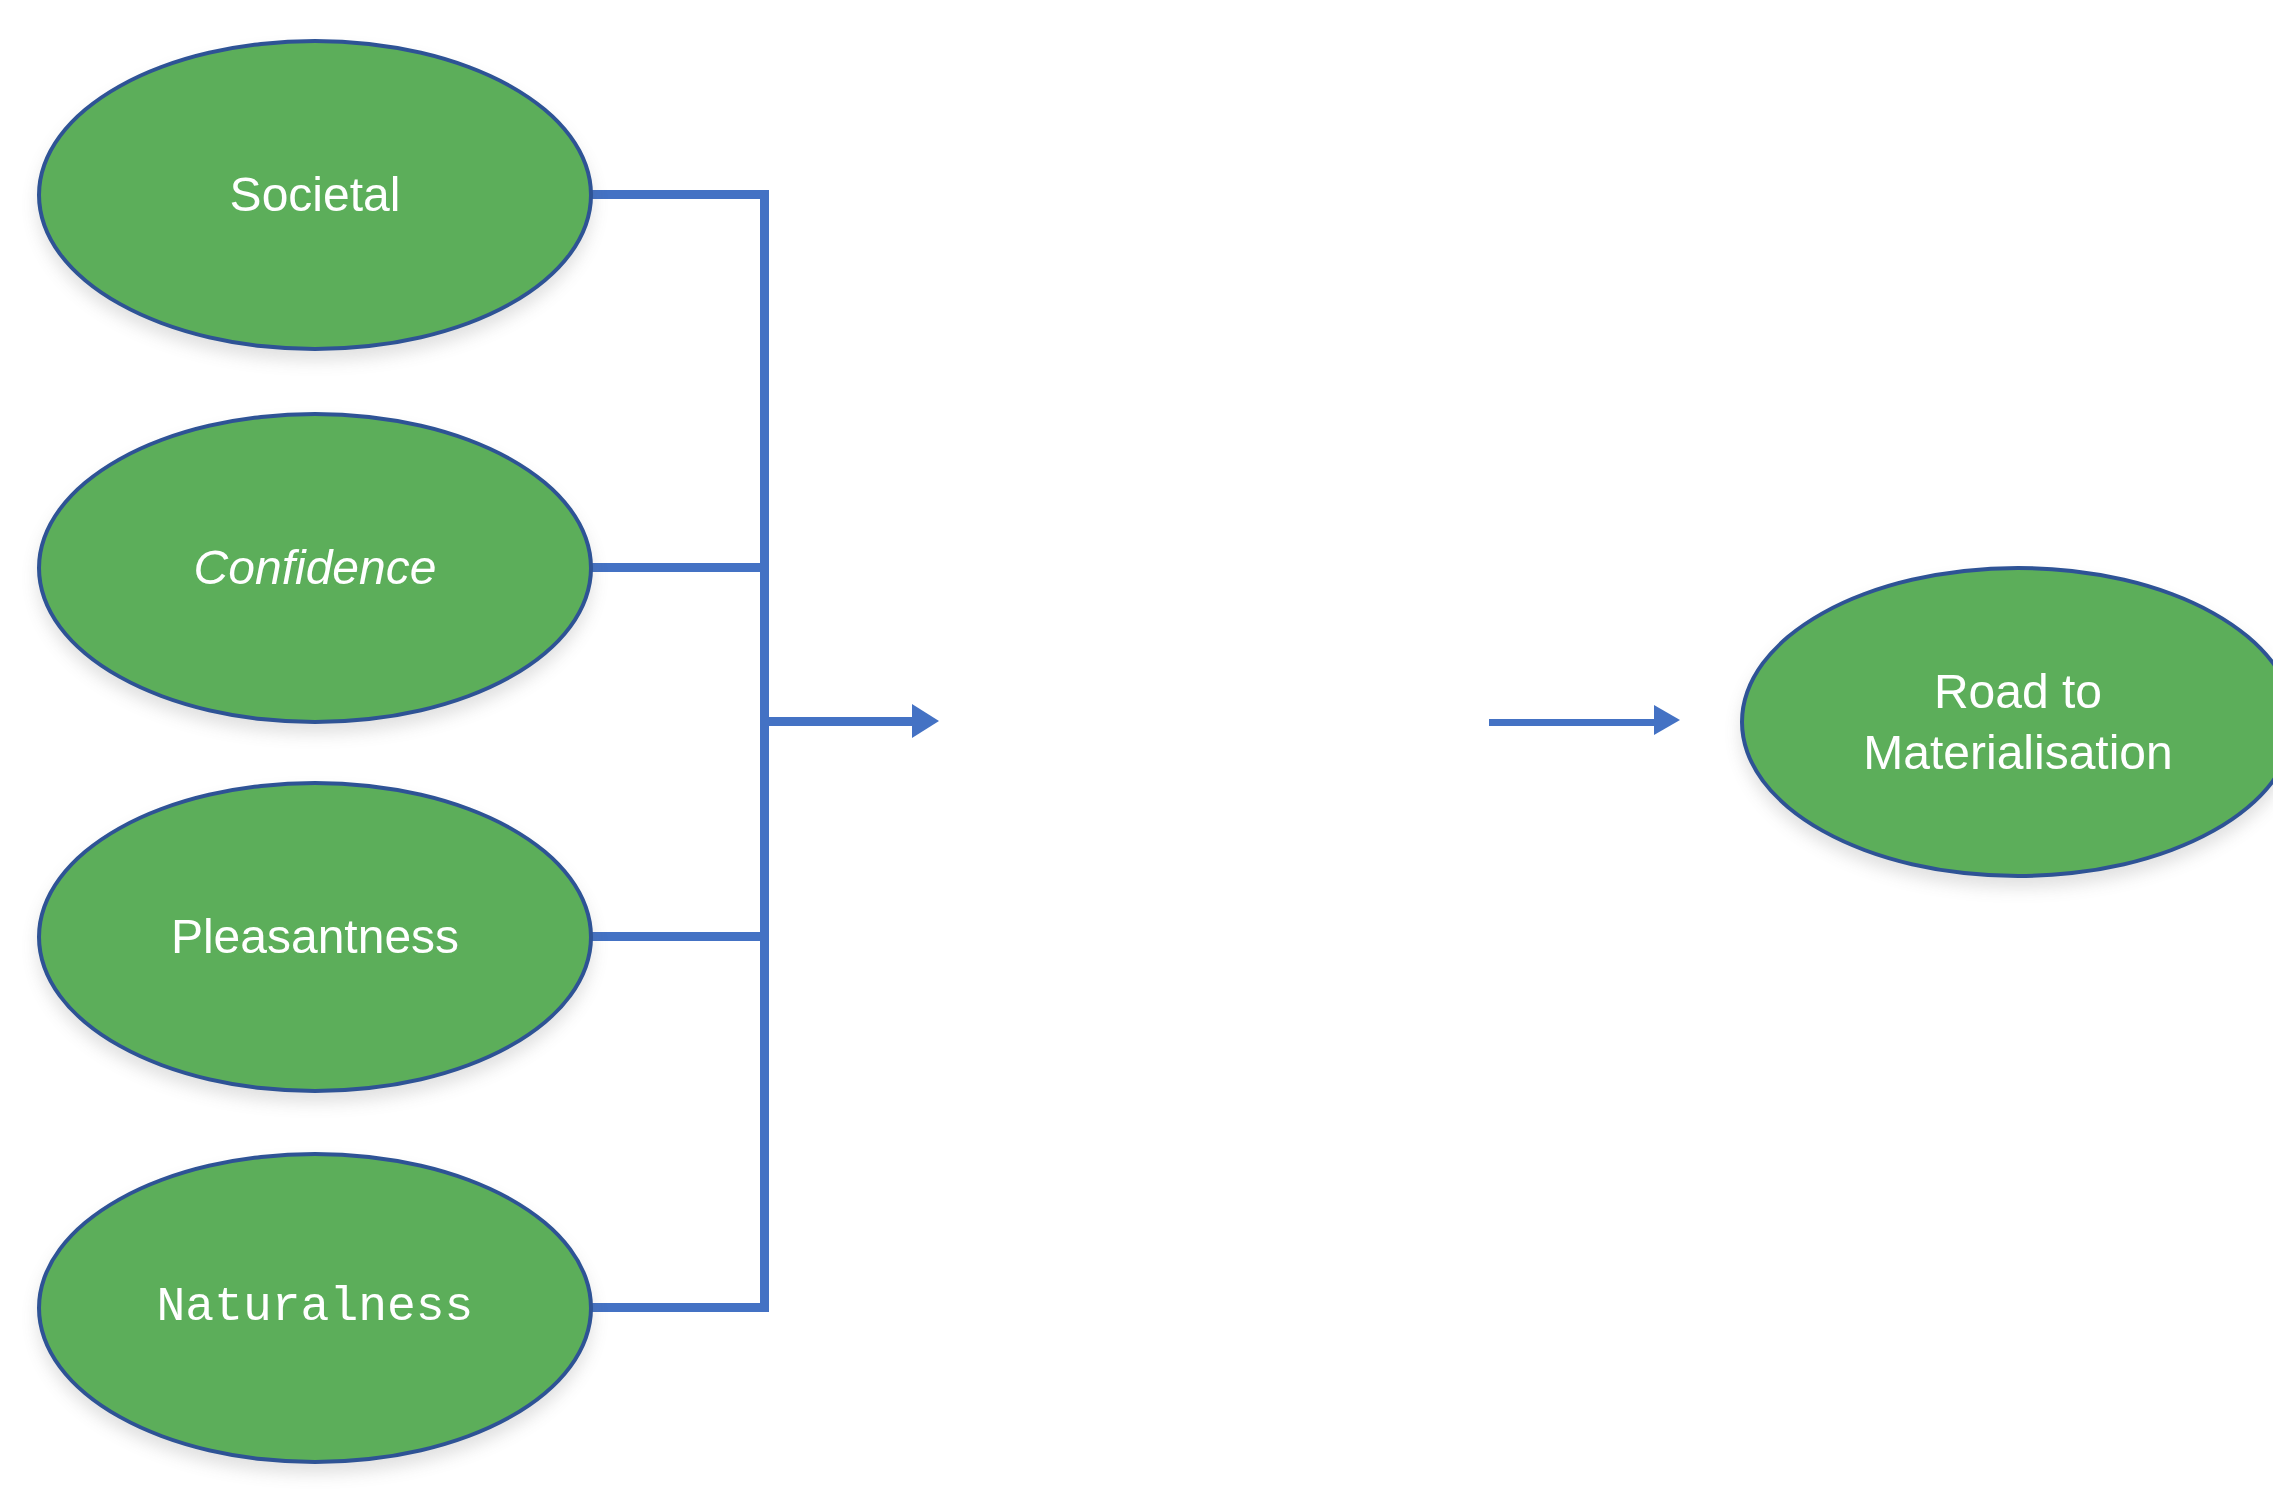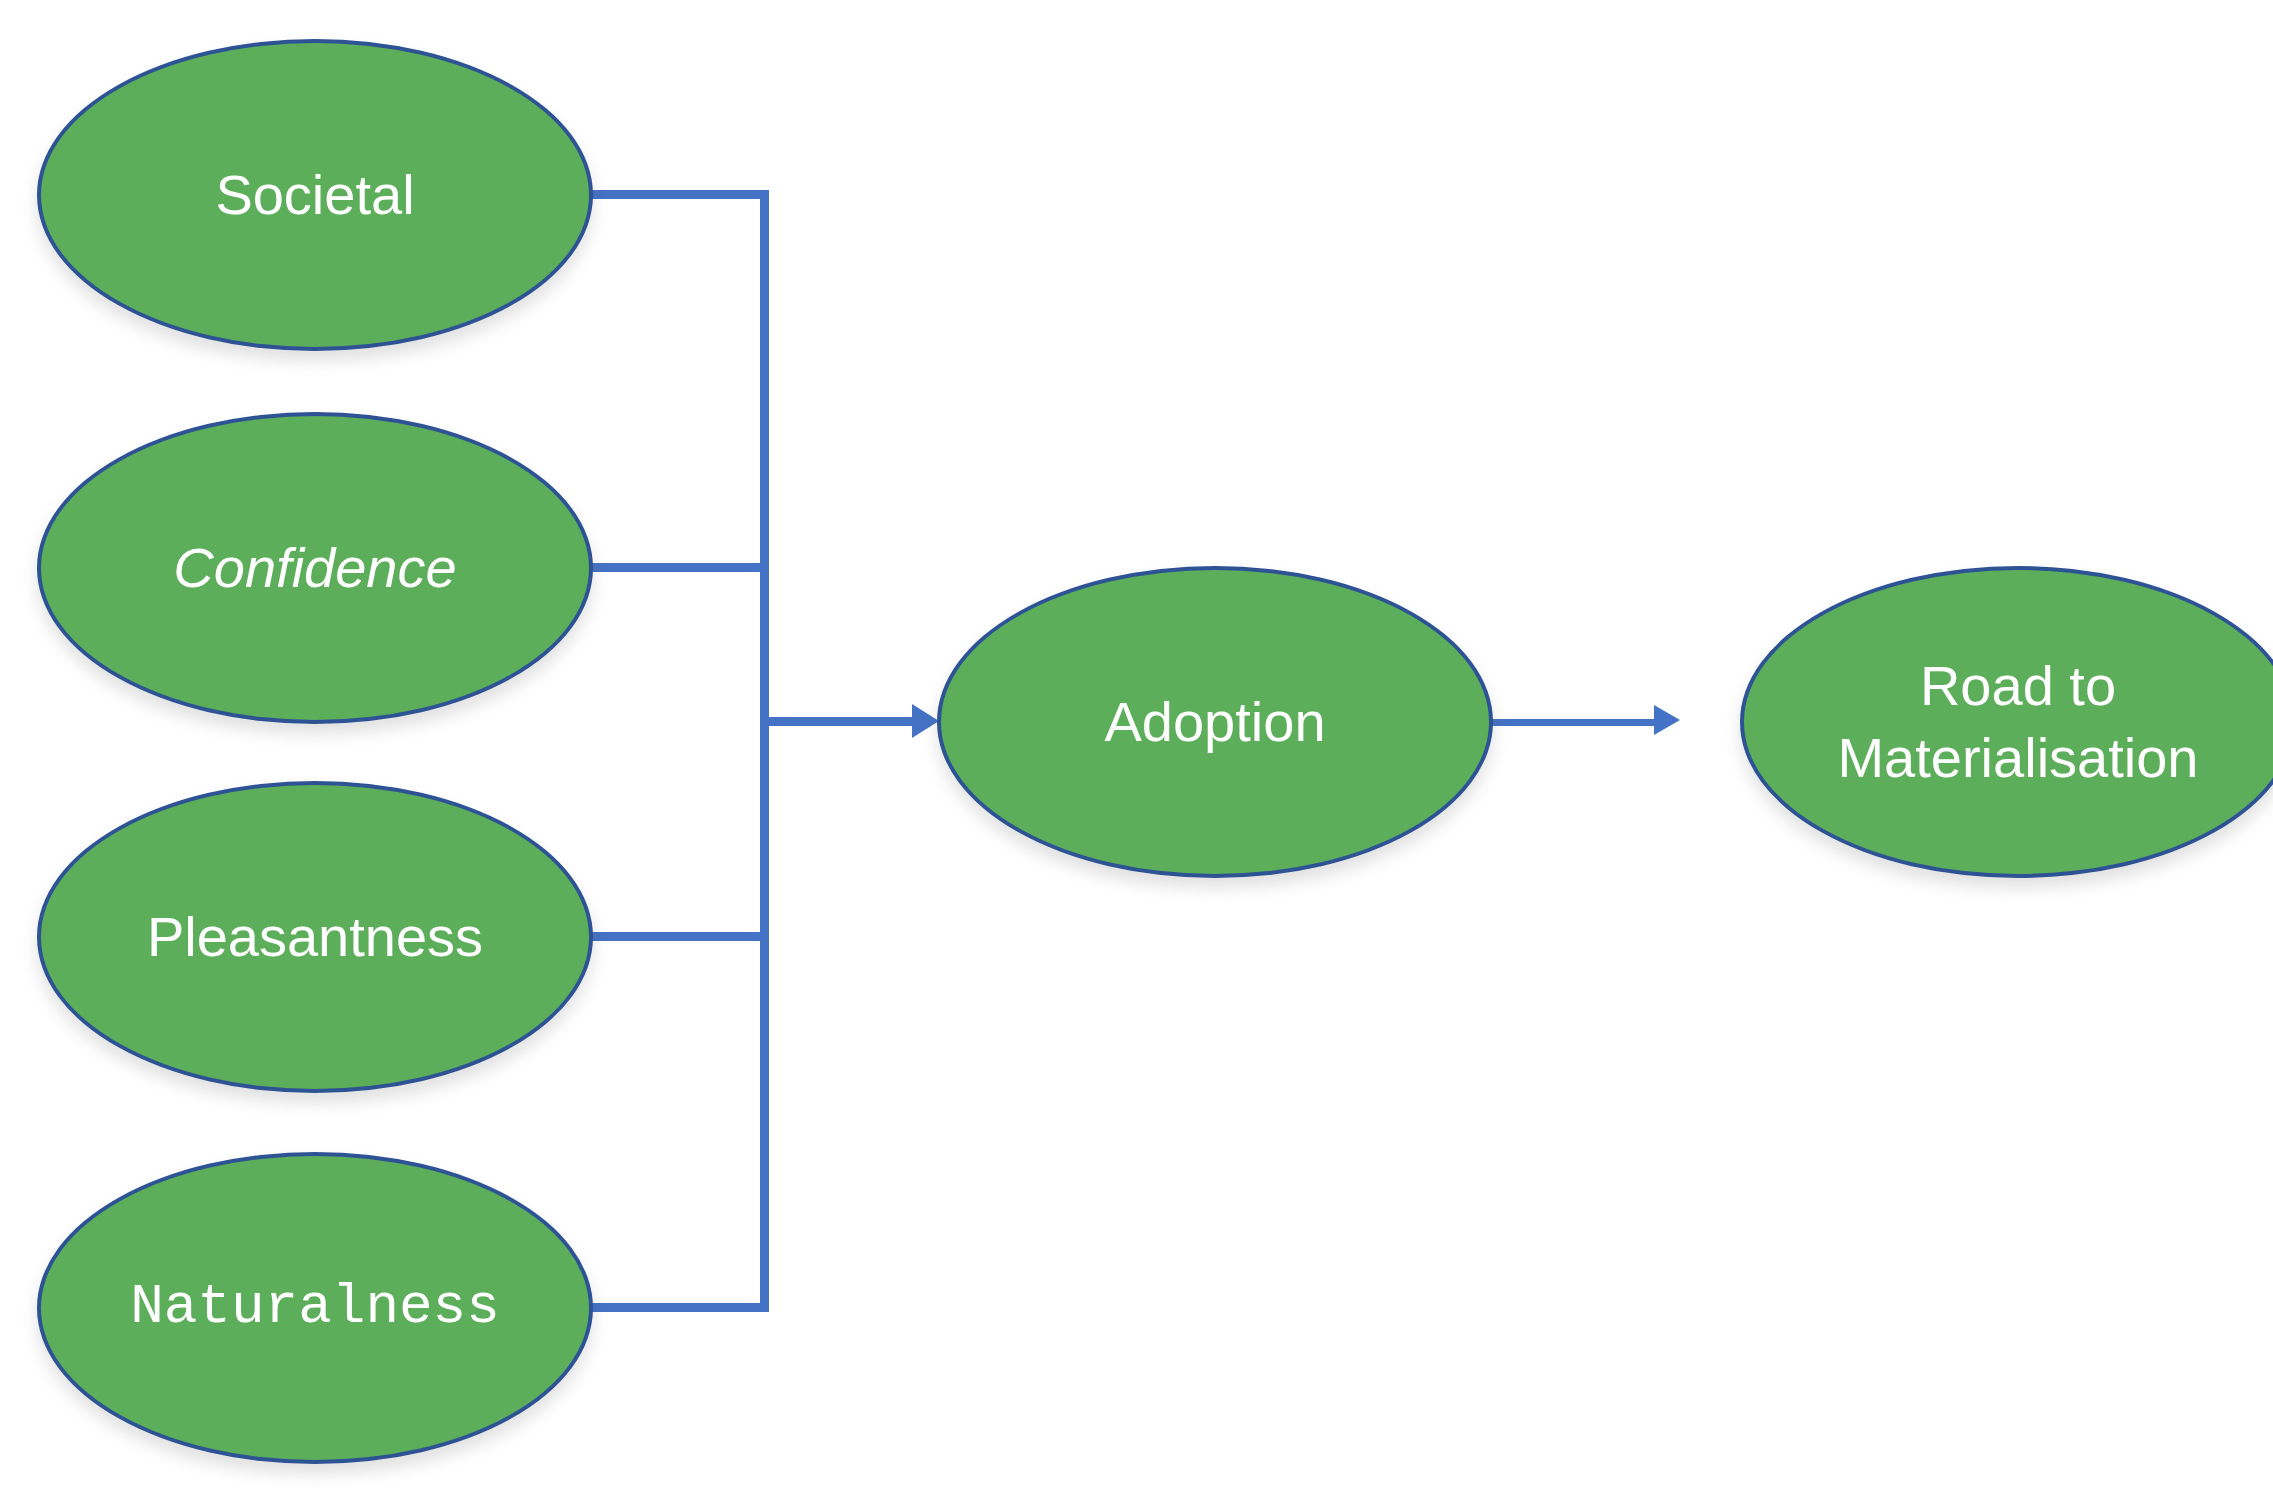--- a/index.html
+++ b/index.html
@@ -26,21 +26,21 @@
     border-radius: 50%;
     background: var(--node-fill);
     border: 4px solid var(--node-border);
     display: flex;
     align-items: center;
     justify-content: center;
     box-shadow: 0 10px 16px rgba(90,90,90,0.18);
   }
   .node-label {
     color: var(--text);
-    font-size: 56px;
+    font-size: 48px;
     line-height: 1.28;
     text-align: center;
     max-width: 470px;
   }
   .n-societal     { left: 37px;   top: 39px;  }
   .n-confidence   { left: 37px;   top: 412px; font-style: italic; }
   .n-pleasantness { left: 37px;   top: 781px; }
   .n-naturalness  { left: 37px;   top: 1152px; font-family: Liberation Mono, monospace;}
   .n-adoption     { left: 937px;  top: 566px; }
   .n-road         { left: 1740px; top: 566px; }
@@ -94,21 +94,18 @@
   </div>
 
   <div class="node n-pleasantness">
     <div class="node-label">Pleasantness</div>
   </div>
 
   <div class="node n-naturalness">
     <div class="node-label">Naturalness</div>
   </div>
 
-  <div class="node n-adoption">
-    <div class="node-label">Adoption</div>
-  </div>
 
   <div class="node n-road">
     <div class="node-label">Road to Materialisation</div>
   </div>
 
 </div>
 
 </body></html>

